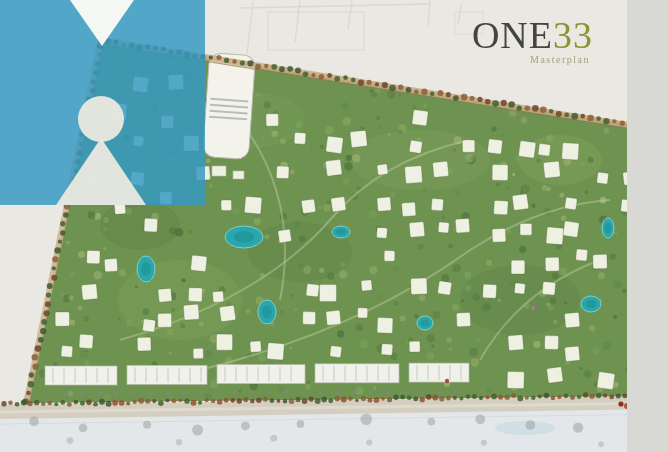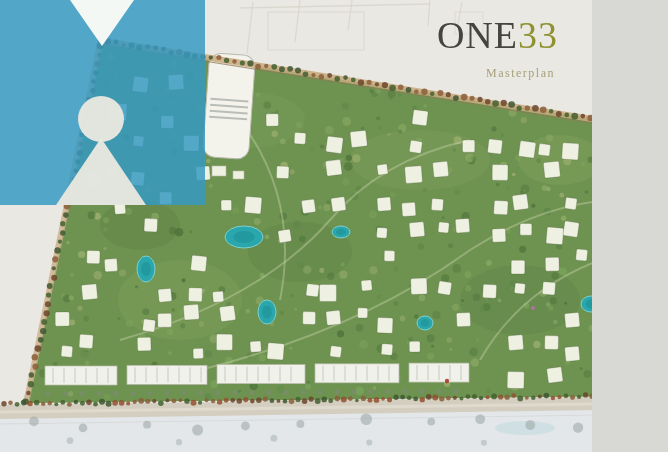--- a/index.html
+++ b/index.html
@@ -1,25 +1,25 @@
 <!DOCTYPE html>
 <html style="--title-color: #45453f; --number-color: #8e9231; --subtitle-color: #a6a17b;"><head>
 <meta charset="utf-8">
 <style>
   html,body{margin:0;padding:0;background:#d8d8d4;}
   .stage{position:relative;width:592px;height:452px;overflow:hidden;
-         background:#eae8e3;font-family:"Liberation Sans",sans-serif;}
+         background:#eae8e3;font-family:"Liberation Sans",sans-serif;padding-left:35px;}
   #map{position:absolute;left:0;top:0;}
   .logo{position:absolute;left:0;top:0;width:205px;height:205px;}
   .logo svg{display:block;}
   .title-block{position:absolute;top:16px;right:34px;text-align:right;
                font-family:"Liberation Serif",serif;}
   .title-main{font-size:38px;line-height:1;letter-spacing:1px;color:var(--title-color,#44443e);}
   .title-main .num{color:var(--number-color,#8e9231);}
-  .title-sub{font-size:12px;margin-top:12px;letter-spacing:1.5px;
+  .title-sub{font-size:10px;margin-top:0;letter-spacing:1.5px;
              color:var(--subtitle-color,#a6a17b);padding-right:3px;}
 </style>
 </head>
 <body>
 
 <div class="stage">
 
   <svg id="map" width="668" height="452" viewBox="0 0 668 452">
       <defs>
         <filter id="soft">

